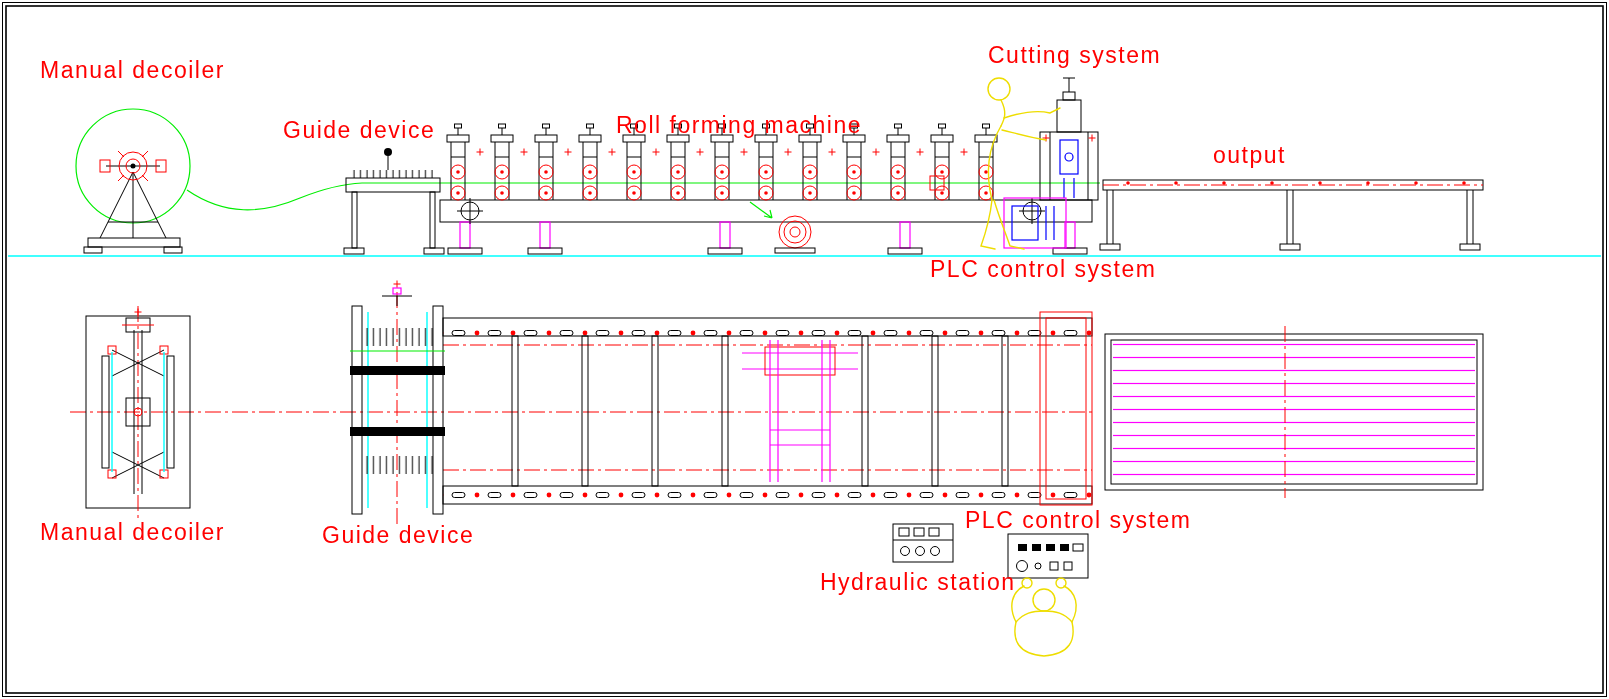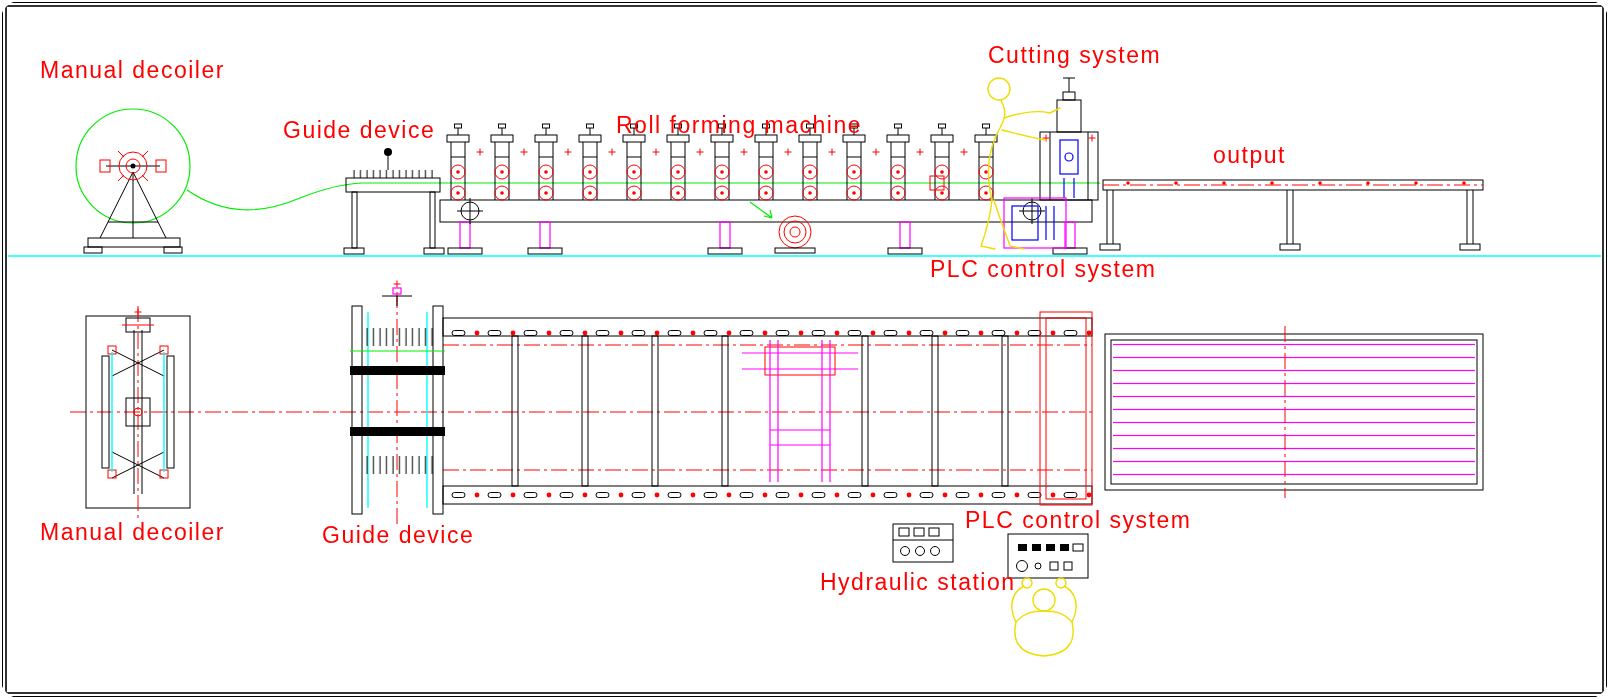--- a/index.html
+++ b/index.html
@@ -2,21 +2,21 @@
 <html style="--label: #ff0000; --outline: #000000; --strip: #00ee00; --ground: #00ffff; --detail: #ff00ff; --human: #eedd00; --accent-blue: #0000ff; --centerline: #ff0000;"><head>
 <meta charset="utf-8">
 <title>Roll Forming Line Drawing</title>
 <style>
   :root{
     --label:#ff0000; --outline:#000000; --strip:#00ff00; --ground:#00ffff;
     --detail:#ff00ff; --human:#eedd00; --accent-blue:#0000ff; --centerline:#ff0000;
     --paper:#ffffff;
   }
   html,body{margin:0;padding:0;background:#fff;}
-  .sheet{width:1609px;height:699px;position:relative;background:var(--paper);overflow:hidden;border-radius:22px;}
+  .sheet{width:1609px;height:699px;position:relative;background:var(--paper);overflow:hidden;}
   svg{display:block;}
   .blk{stroke:var(--outline);fill:none;stroke-width:1;}
   .blk2{stroke:var(--outline);fill:none;stroke-width:1.6;}
   .fil{fill:var(--outline);stroke:none;}
   .red{stroke:var(--centerline);fill:none;stroke-width:1;}
   .rfil{fill:var(--centerline);stroke:none;}
   .grn{stroke:var(--strip);fill:none;stroke-width:1.2;}
   .cyn{stroke:var(--ground);fill:none;stroke-width:1.4;}
   .mag{stroke:var(--detail);fill:none;stroke-width:1.2;}
   .blu{stroke:var(--accent-blue);fill:none;stroke-width:1.2;}

